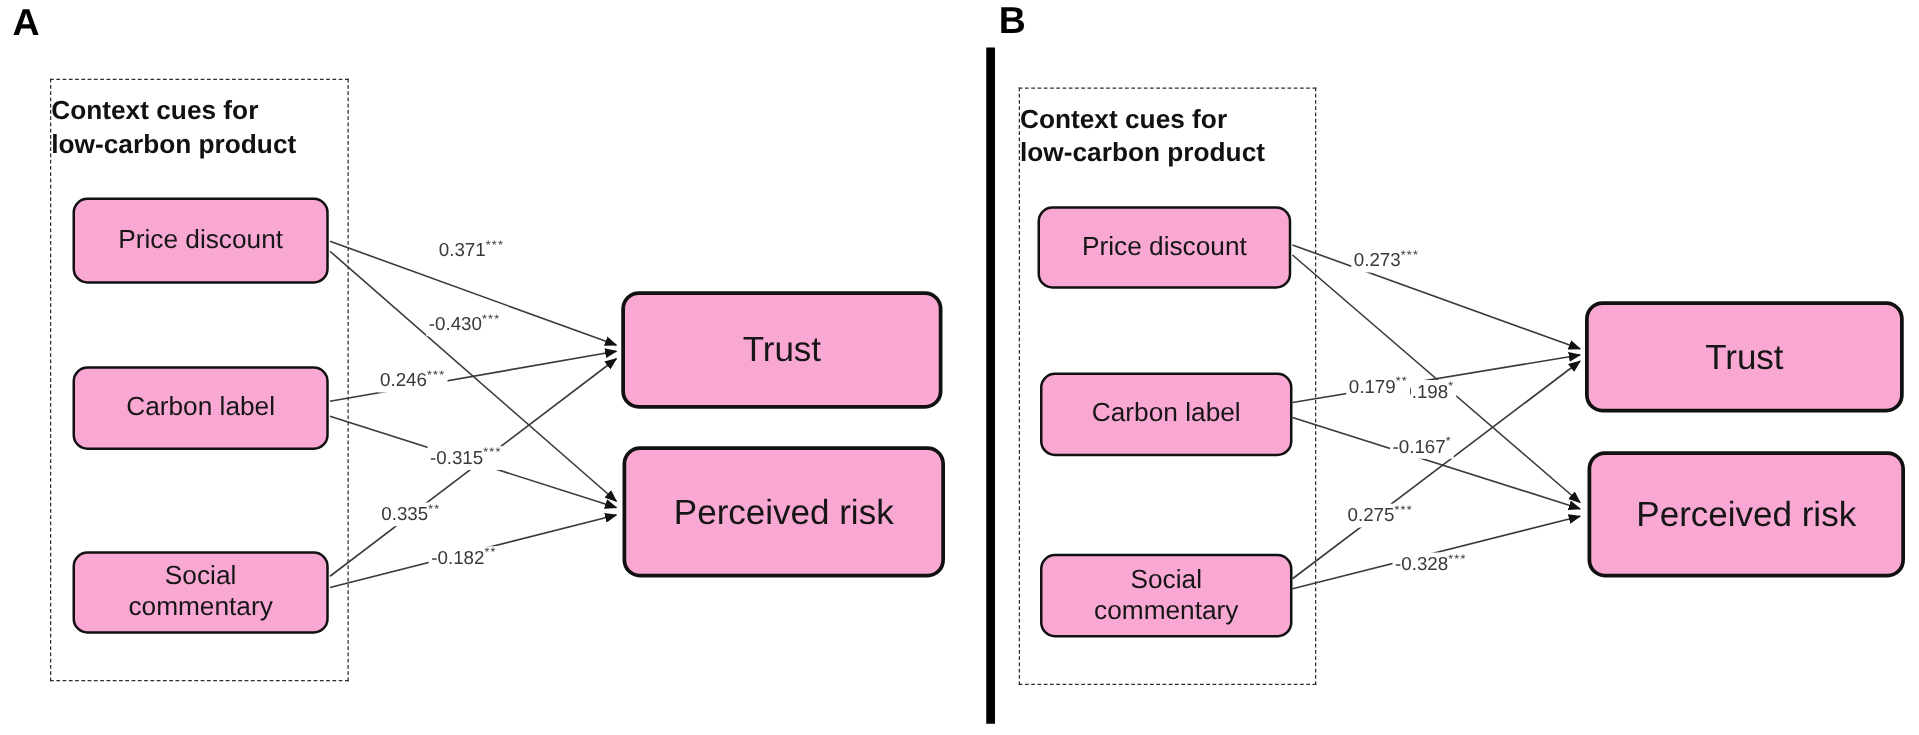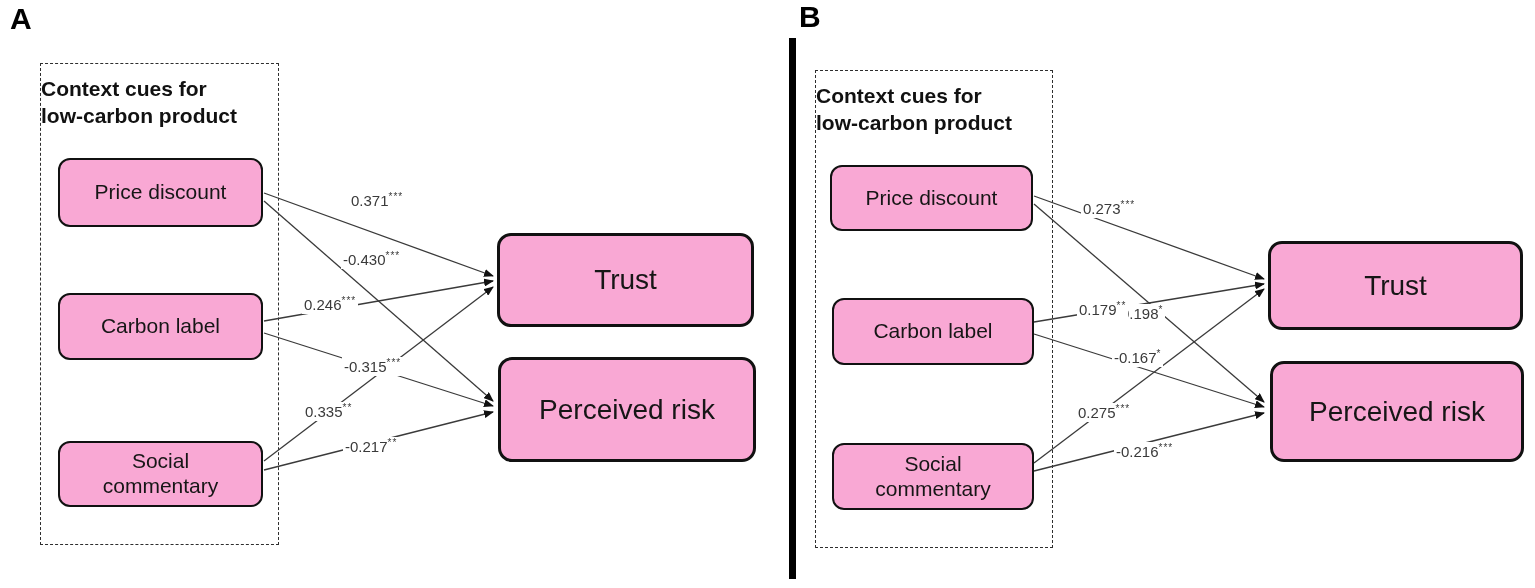--- a/index.html
+++ b/index.html
@@ -89,22 +89,22 @@
     <line x1="1034" y1="334" x2="1264" y2="407" stroke="#3a3a3a" stroke-width="1.3" marker-end="url(#arrow)"></line>
     <line x1="1034" y1="463" x2="1264" y2="289" stroke="#3a3a3a" stroke-width="1.3" marker-end="url(#arrow)"></line>
     <line x1="1034" y1="471" x2="1264" y2="413" stroke="#3a3a3a" stroke-width="1.3" marker-end="url(#arrow)"></line>
   </svg>
 
   <div class="coef" style="left:308px; top:191px;margin-left:41px;"><span>0.371</span><sup>***</sup></div>
   <div class="coef" style="left:341px; top:250px;"><span>-0.430</span><sup>***</sup></div>
   <div class="coef" style="left:302px; top:295px;"><span>0.246</span><sup>***</sup></div>
   <div class="coef" style="left:342px; top:357px;"><span>-0.315</span><sup>***</sup></div>
   <div class="coef" style="left:303px; top:402px;"><span>0.335</span><sup>**</sup></div>
-  <div class="coef" style="left:343px; top:437px;"><span>-0.217</span><sup>**</sup></div>
+  <div class="coef" style="left:343px; top:437px;"><span>-0.182</span><sup>**</sup></div>
 
   <div class="coef" style="left:1081px; top:199px;"><span>0.273</span><sup>***</sup></div>
   <div class="coef" style="left:1114px; top:256px;margin-top:48px;"><span>-0.198</span><sup>*</sup></div>
   <div class="coef" style="left:1077px; top:300px;"><span>0.179</span><sup>**</sup></div>
   <div class="coef" style="left:1112px; top:348px;"><span>-0.167</span><sup>*</sup></div>
   <div class="coef" style="left:1076px; top:403px;"><span>0.275</span><sup>***</sup></div>
-  <div class="coef" style="left:1114px; top:442px;"><span>-0.216</span><sup>***</sup></div>
+  <div class="coef" style="left:1114px; top:442px;"><span>-0.328</span><sup>***</sup></div>
 
 </div>
 
 </body></html>

